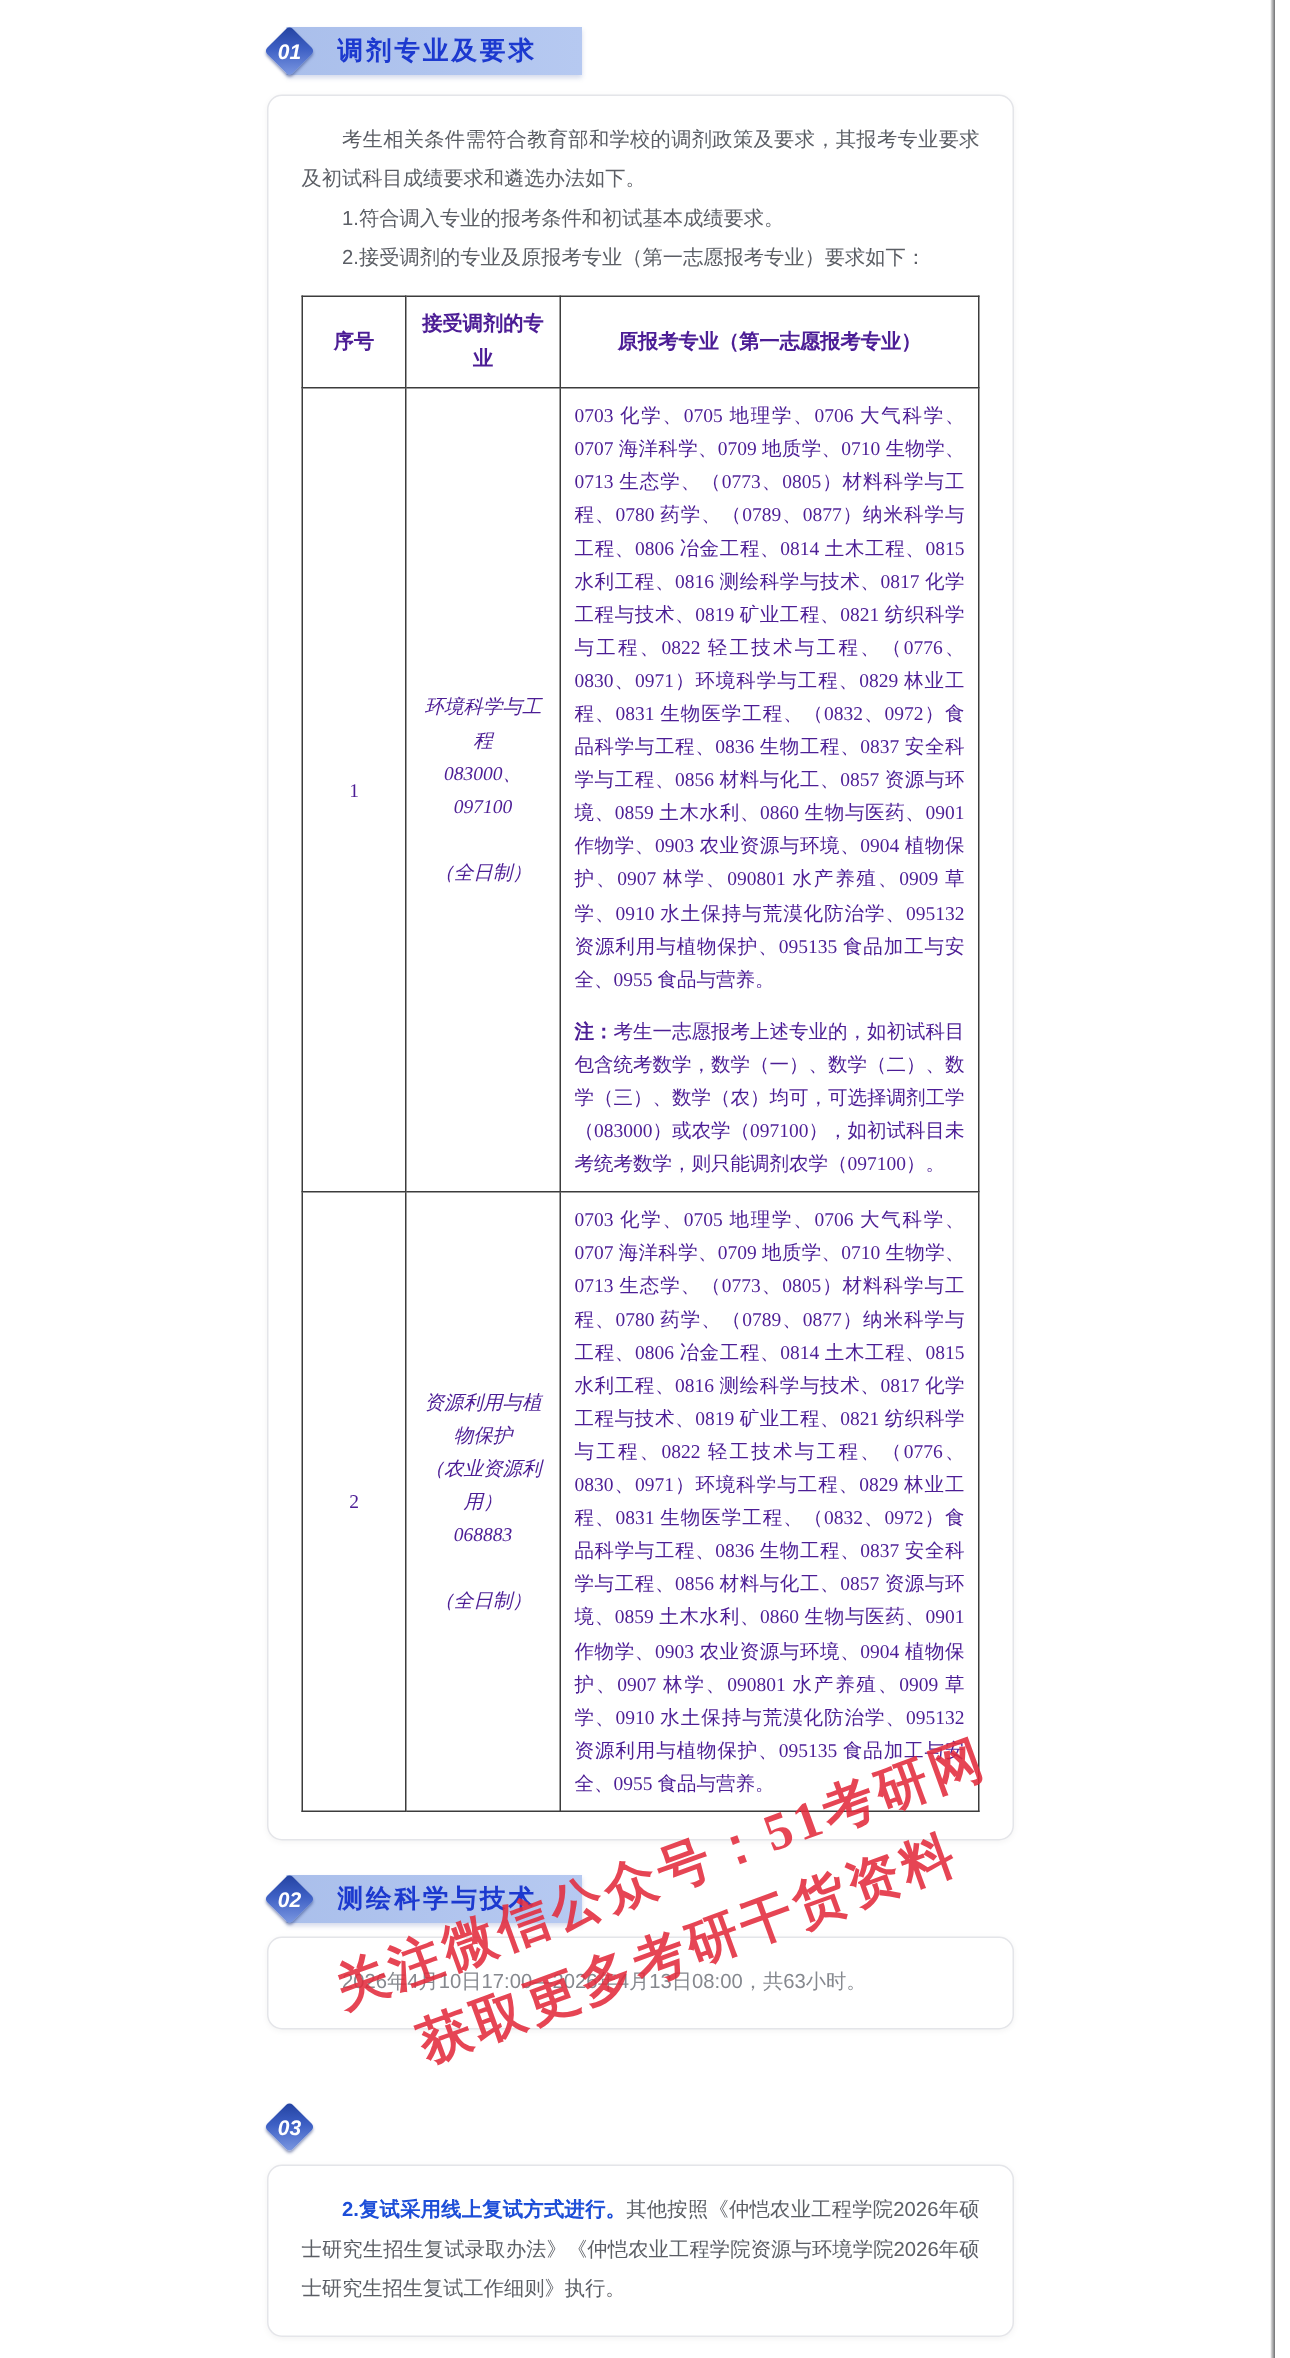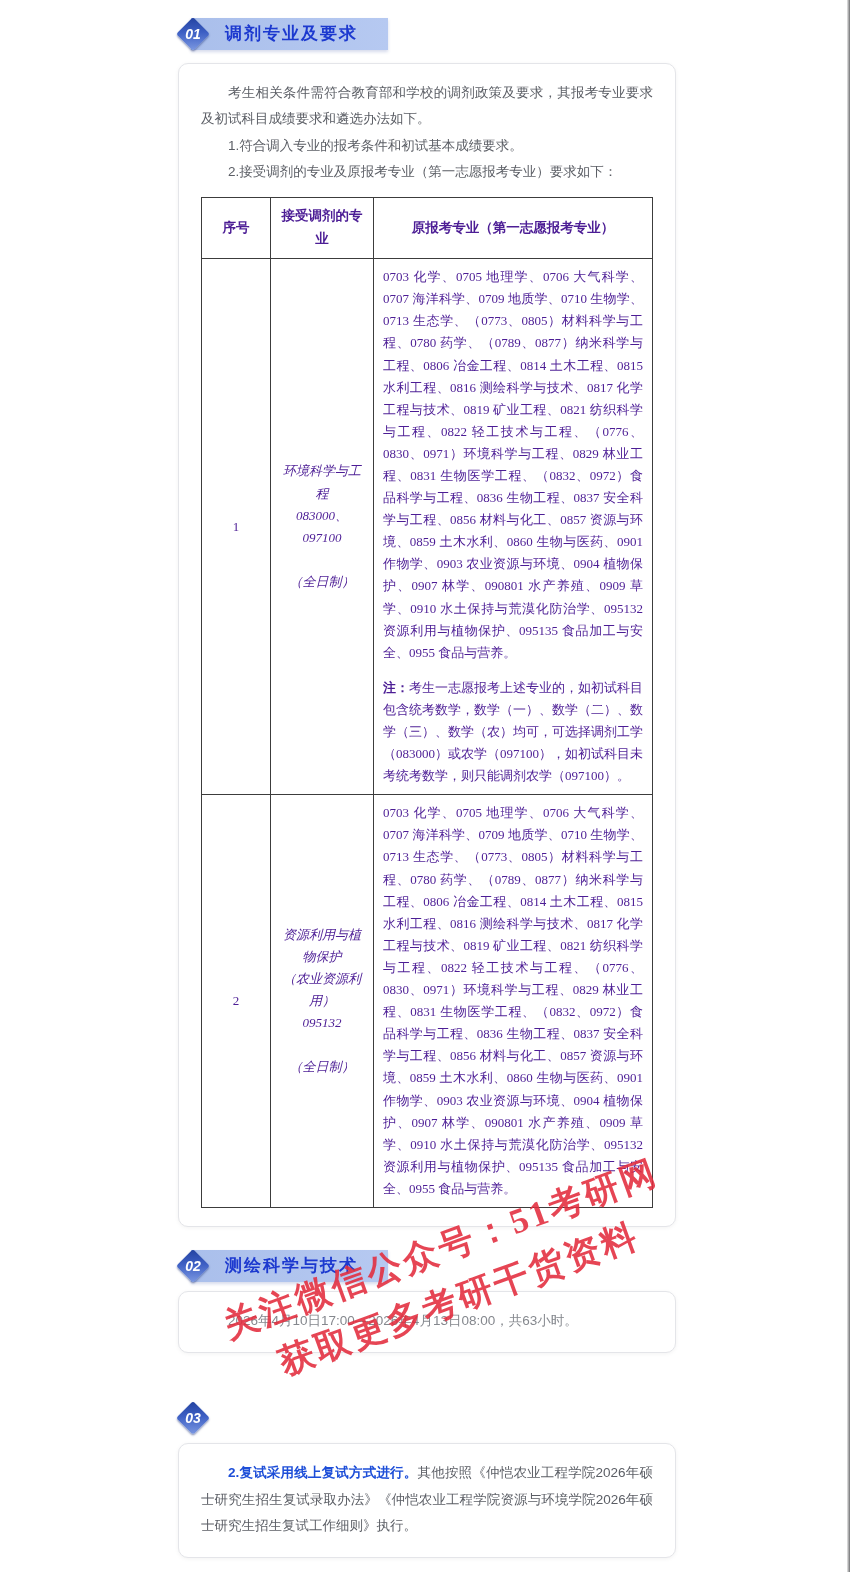--- a/index.html
+++ b/index.html
@@ -131,21 +131,21 @@
 （全日制）</td>
           <td>
             <p class="majors">0703 化学、0705 地理学、0706 大气科学、0707 海洋科学、0709 地质学、0710 生物学、0713 生态学、（0773、0805）材料科学与工程、0780 药学、（0789、0877）纳米科学与工程、0806 冶金工程、0814 土木工程、0815 水利工程、0816 测绘科学与技术、0817 化学工程与技术、0819 矿业工程、0821 纺织科学与工程、0822 轻工技术与工程、（0776、0830、0971）环境科学与工程、0829 林业工程、0831 生物医学工程、（0832、0972）食品科学与工程、0836 生物工程、0837 安全科学与工程、0856 材料与化工、0857 资源与环境、0859 土木水利、0860 生物与医药、0901 作物学、0903 农业资源与环境、0904 植物保护、0907 林学、090801 水产养殖、0909 草学、0910 水土保持与荒漠化防治学、095132 资源利用与植物保护、095135 食品加工与安全、0955 食品与营养。</p>
             <p class="note"><b>注：</b><span>考生一志愿报考上述专业的，如初试科目包含统考数学，数学（一）、数学（二）、数学（三）、数学（农）均可，可选择调剂工学（083000）或农学（097100），如初试科目未考统考数学，则只能调剂农学（097100）。</span></p>
           </td>
         </tr>
         <tr>
           <td class="col-no">2</td>
           <td class="col-major lines">资源利用与植物保护
 （农业资源利用）
-095132
+068883
 
 （全日制）</td>
           <td>
             <p class="majors">0703 化学、0705 地理学、0706 大气科学、0707 海洋科学、0709 地质学、0710 生物学、0713 生态学、（0773、0805）材料科学与工程、0780 药学、（0789、0877）纳米科学与工程、0806 冶金工程、0814 土木工程、0815 水利工程、0816 测绘科学与技术、0817 化学工程与技术、0819 矿业工程、0821 纺织科学与工程、0822 轻工技术与工程、（0776、0830、0971）环境科学与工程、0829 林业工程、0831 生物医学工程、（0832、0972）食品科学与工程、0836 生物工程、0837 安全科学与工程、0856 材料与化工、0857 资源与环境、0859 土木水利、0860 生物与医药、0901 作物学、0903 农业资源与环境、0904 植物保护、0907 林学、090801 水产养殖、0909 草学、0910 水土保持与荒漠化防治学、095132 资源利用与植物保护、095135 食品加工与安全、0955 食品与营养。</p>
           </td>
         </tr>
       </tbody>
     </table>
   </div>
 

